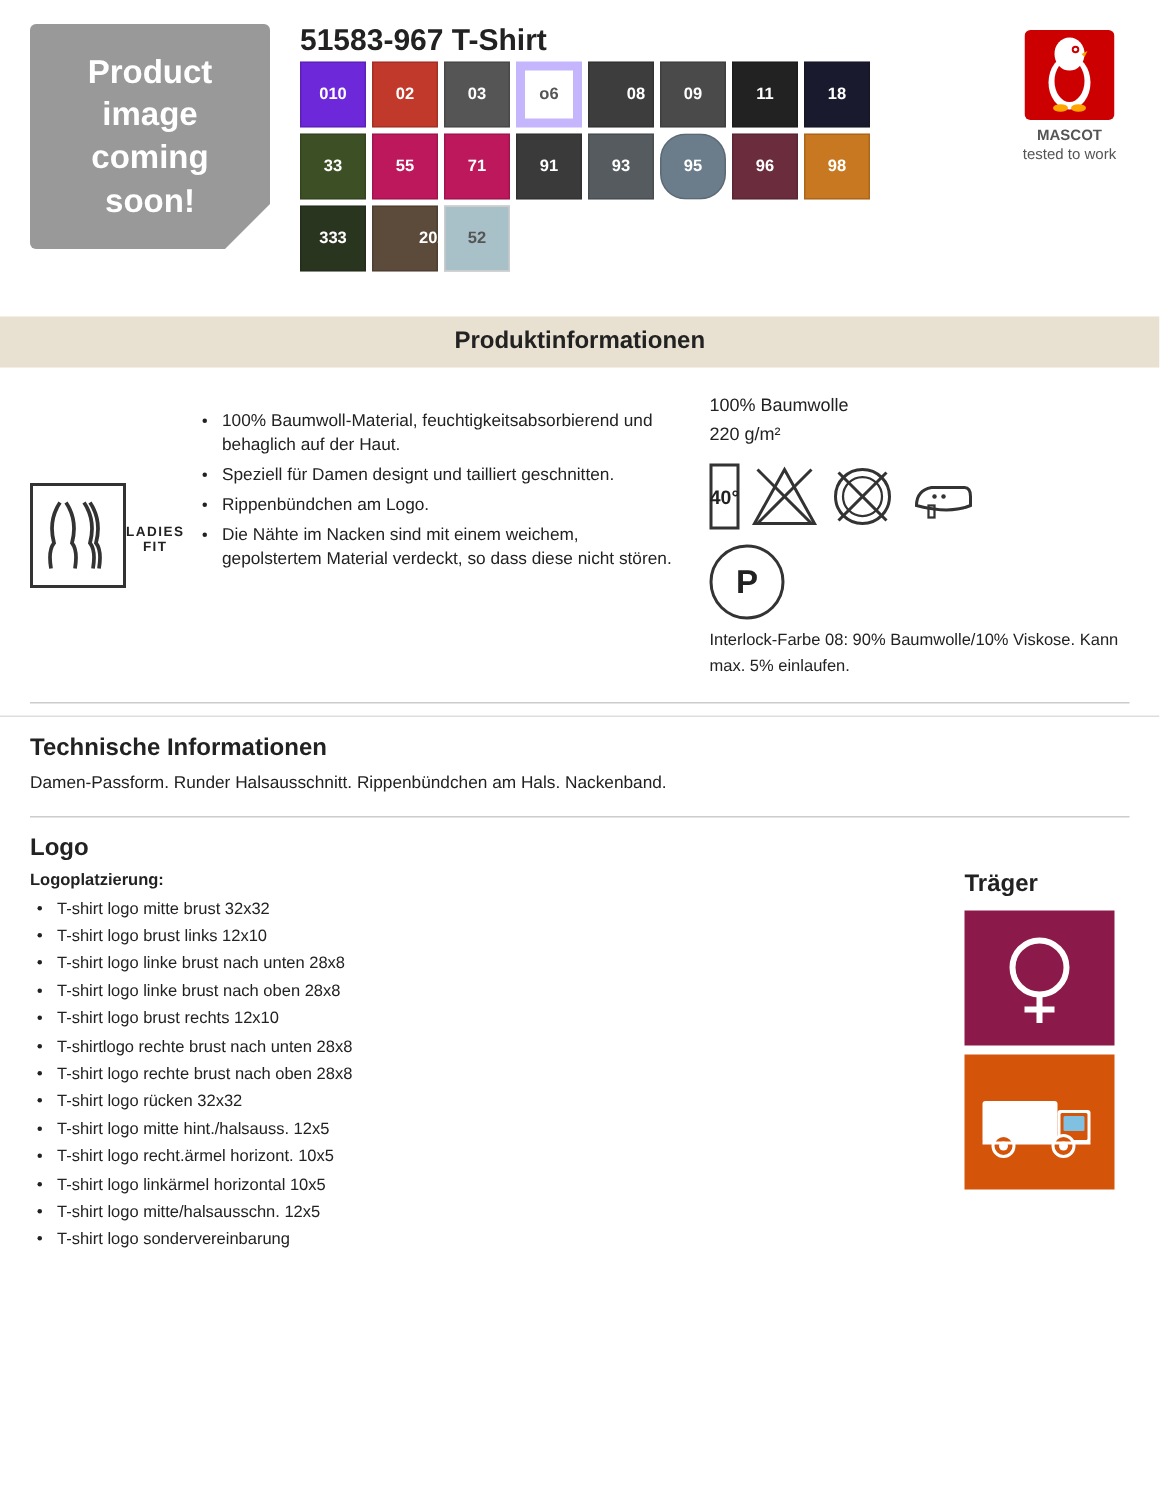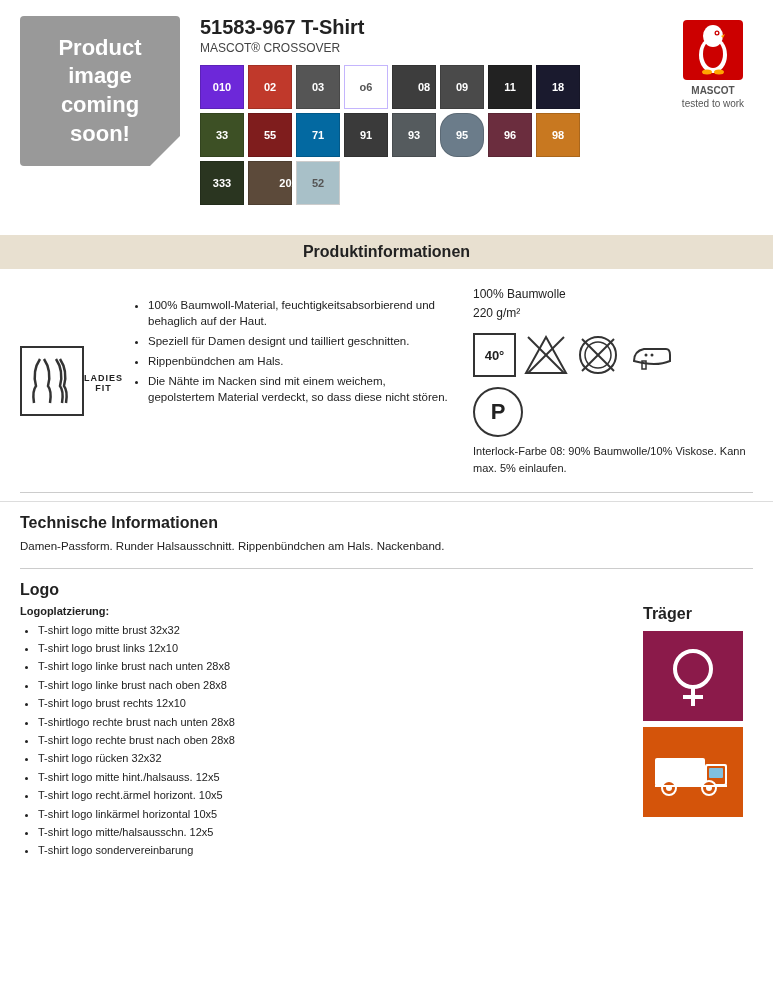--- a/index.html
+++ b/index.html
@@ -79,21 +79,21 @@
       justify-content: center;
       font-size: 11px;
       font-weight: bold;
       color: #fff;
       border: 1px solid rgba(0,0,0,0.15);
       cursor: pointer;
       flex-shrink: 0;
     }
     .color-swatch.light {
       color: #555;
-      border: 1px solid #c4b5fd;
+      border: 6px solid #c4b5fd;
     }
 
     .mascot-logo {
       display: flex;
       flex-direction: column;
       align-items: center;
       justify-content: flex-start;
       padding-top: 4px;
       flex-shrink: 0;
       width: 80px;
@@ -172,21 +172,21 @@
       margin-bottom: 10px;
       line-height: 1.6;
     }
     .care-icons {
       display: flex;
       gap: 8px;
       align-items: center;
       margin-bottom: 10px;
     }
     .care-icon {
-      width: 43px;
+      width: 20px;
       height: 44px;
       border: 2px solid #333;
       display: flex;
       align-items: center;
       justify-content: center;
       font-size: 13px;
       font-weight: bold;
       flex-shrink: 0;
       position: relative;
     }
@@ -294,39 +294,38 @@
 <body>
 
 <div class="top-section">
 
   <div class="product-image-placeholder">
     <div class="product-image-text">Product<br>image<br>coming<br>soon!</div>
   </div>
 
   <div class="product-info">
     <div class="product-title">51583-967 T-Shirt</div>
-    <div class="product-subtitle">MASCOT® CROSSOVER</div>
 
     <div class="color-grid">
 
       <div class="color-row">
         <div class="color-swatch" style="background:#6d28d9;">010</div>
         <div class="color-swatch" style="background:#C0392B;">02</div>
         <div class="color-swatch" style="background:#555555;">03</div>
         <div class="color-swatch light" style="background:#FFFFFF;">o6</div>
         <div class="color-swatch" style="background:#3D3D3D;padding-left:20px;">08</div>
         <div class="color-swatch" style="background:#4A4A4A;">09</div>
         <div class="color-swatch" style="background:#222222;">11</div>
         <div class="color-swatch" style="background:#1A1A2E;">18</div>
       </div>
 
       <div class="color-row">
         <div class="color-swatch" style="background:#3D5025;">33</div>
-        <div class="color-swatch" style="background:#7f1d1d;">55</div>
-        <div class="color-swatch" style="background:#0369a1;">71</div>
+        <div class="color-swatch" style="background:#be185d;">55</div>
+        <div class="color-swatch" style="background:#be185d;">71</div>
         <div class="color-swatch" style="background:#3A3A3A;">91</div>
         <div class="color-swatch" style="background:#555B5E;">93</div>
         <div class="color-swatch" style="background:#6B7C8A;border-radius:17px;">95</div>
         <div class="color-swatch" style="background:#6B2D3E;">96</div>
         <div class="color-swatch" style="background:#C87820;">98</div>
       </div>
 
       <div class="color-row">
         <div class="color-swatch" style="background:#2A3520;">333</div>
         <div class="color-swatch" style="background:#5C4A3A;padding-left:37px;">202</div>
@@ -376,21 +375,21 @@
         <path d="M38 8 Q46 20 42 35 Q46 40 44 52" stroke="#333" stroke-width="2.5" fill="none"></path>
       </svg>
     </div>
     <div class="ladies-fit-label">LADIES FIT</div>
   </div>
 
   <div class="produktinfo-left">
     <ul class="bullet-list">
       <li>100% Baumwoll-Material, feuchtigkeitsabsorbierend und behaglich auf der Haut.</li>
       <li>Speziell für Damen designt und tailliert geschnitten.</li>
-      <li>Rippenbündchen am Hals.</li>
+      <li>Rippenbündchen am Logo.</li>
       <li>Die Nähte im Nacken sind mit einem weichem, gepolstertem Material verdeckt, so dass diese nicht stören.</li>
     </ul>
   </div>
 
   <div class="produktinfo-right">
     <div class="material-info">
       <span>100% Baumwolle</span><br>
       <span>220 g/m²</span>
     </div>
 

